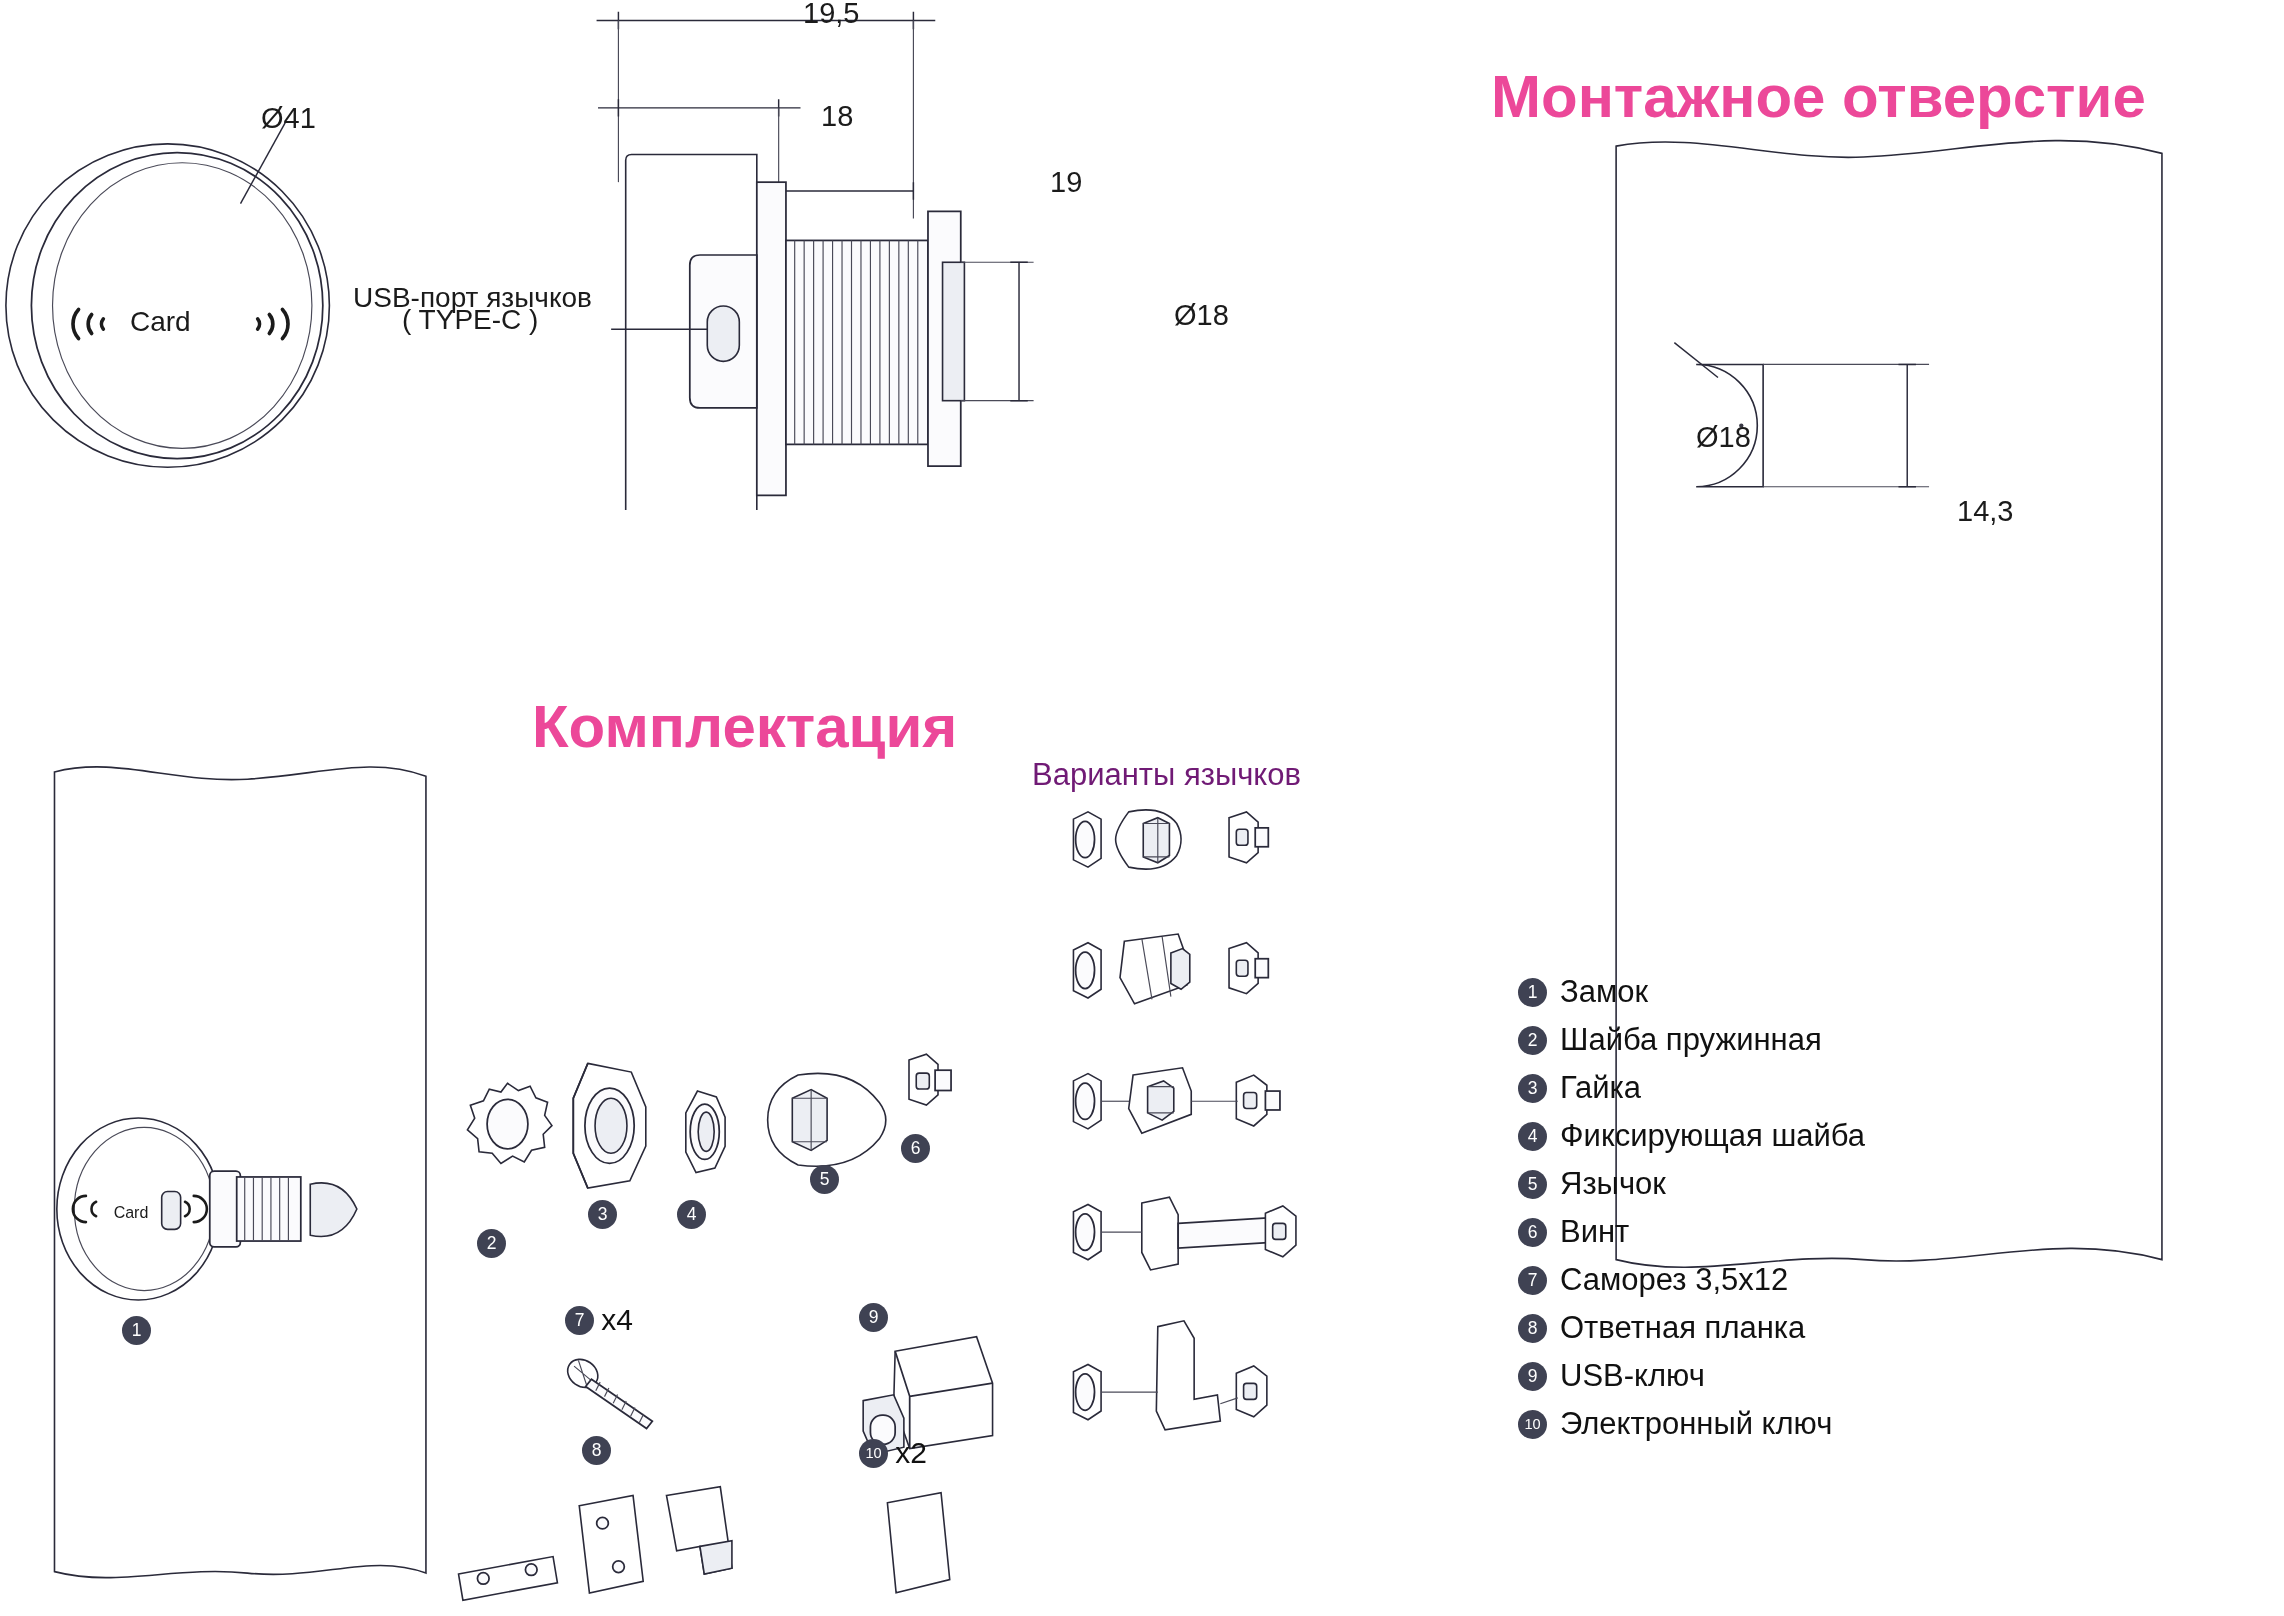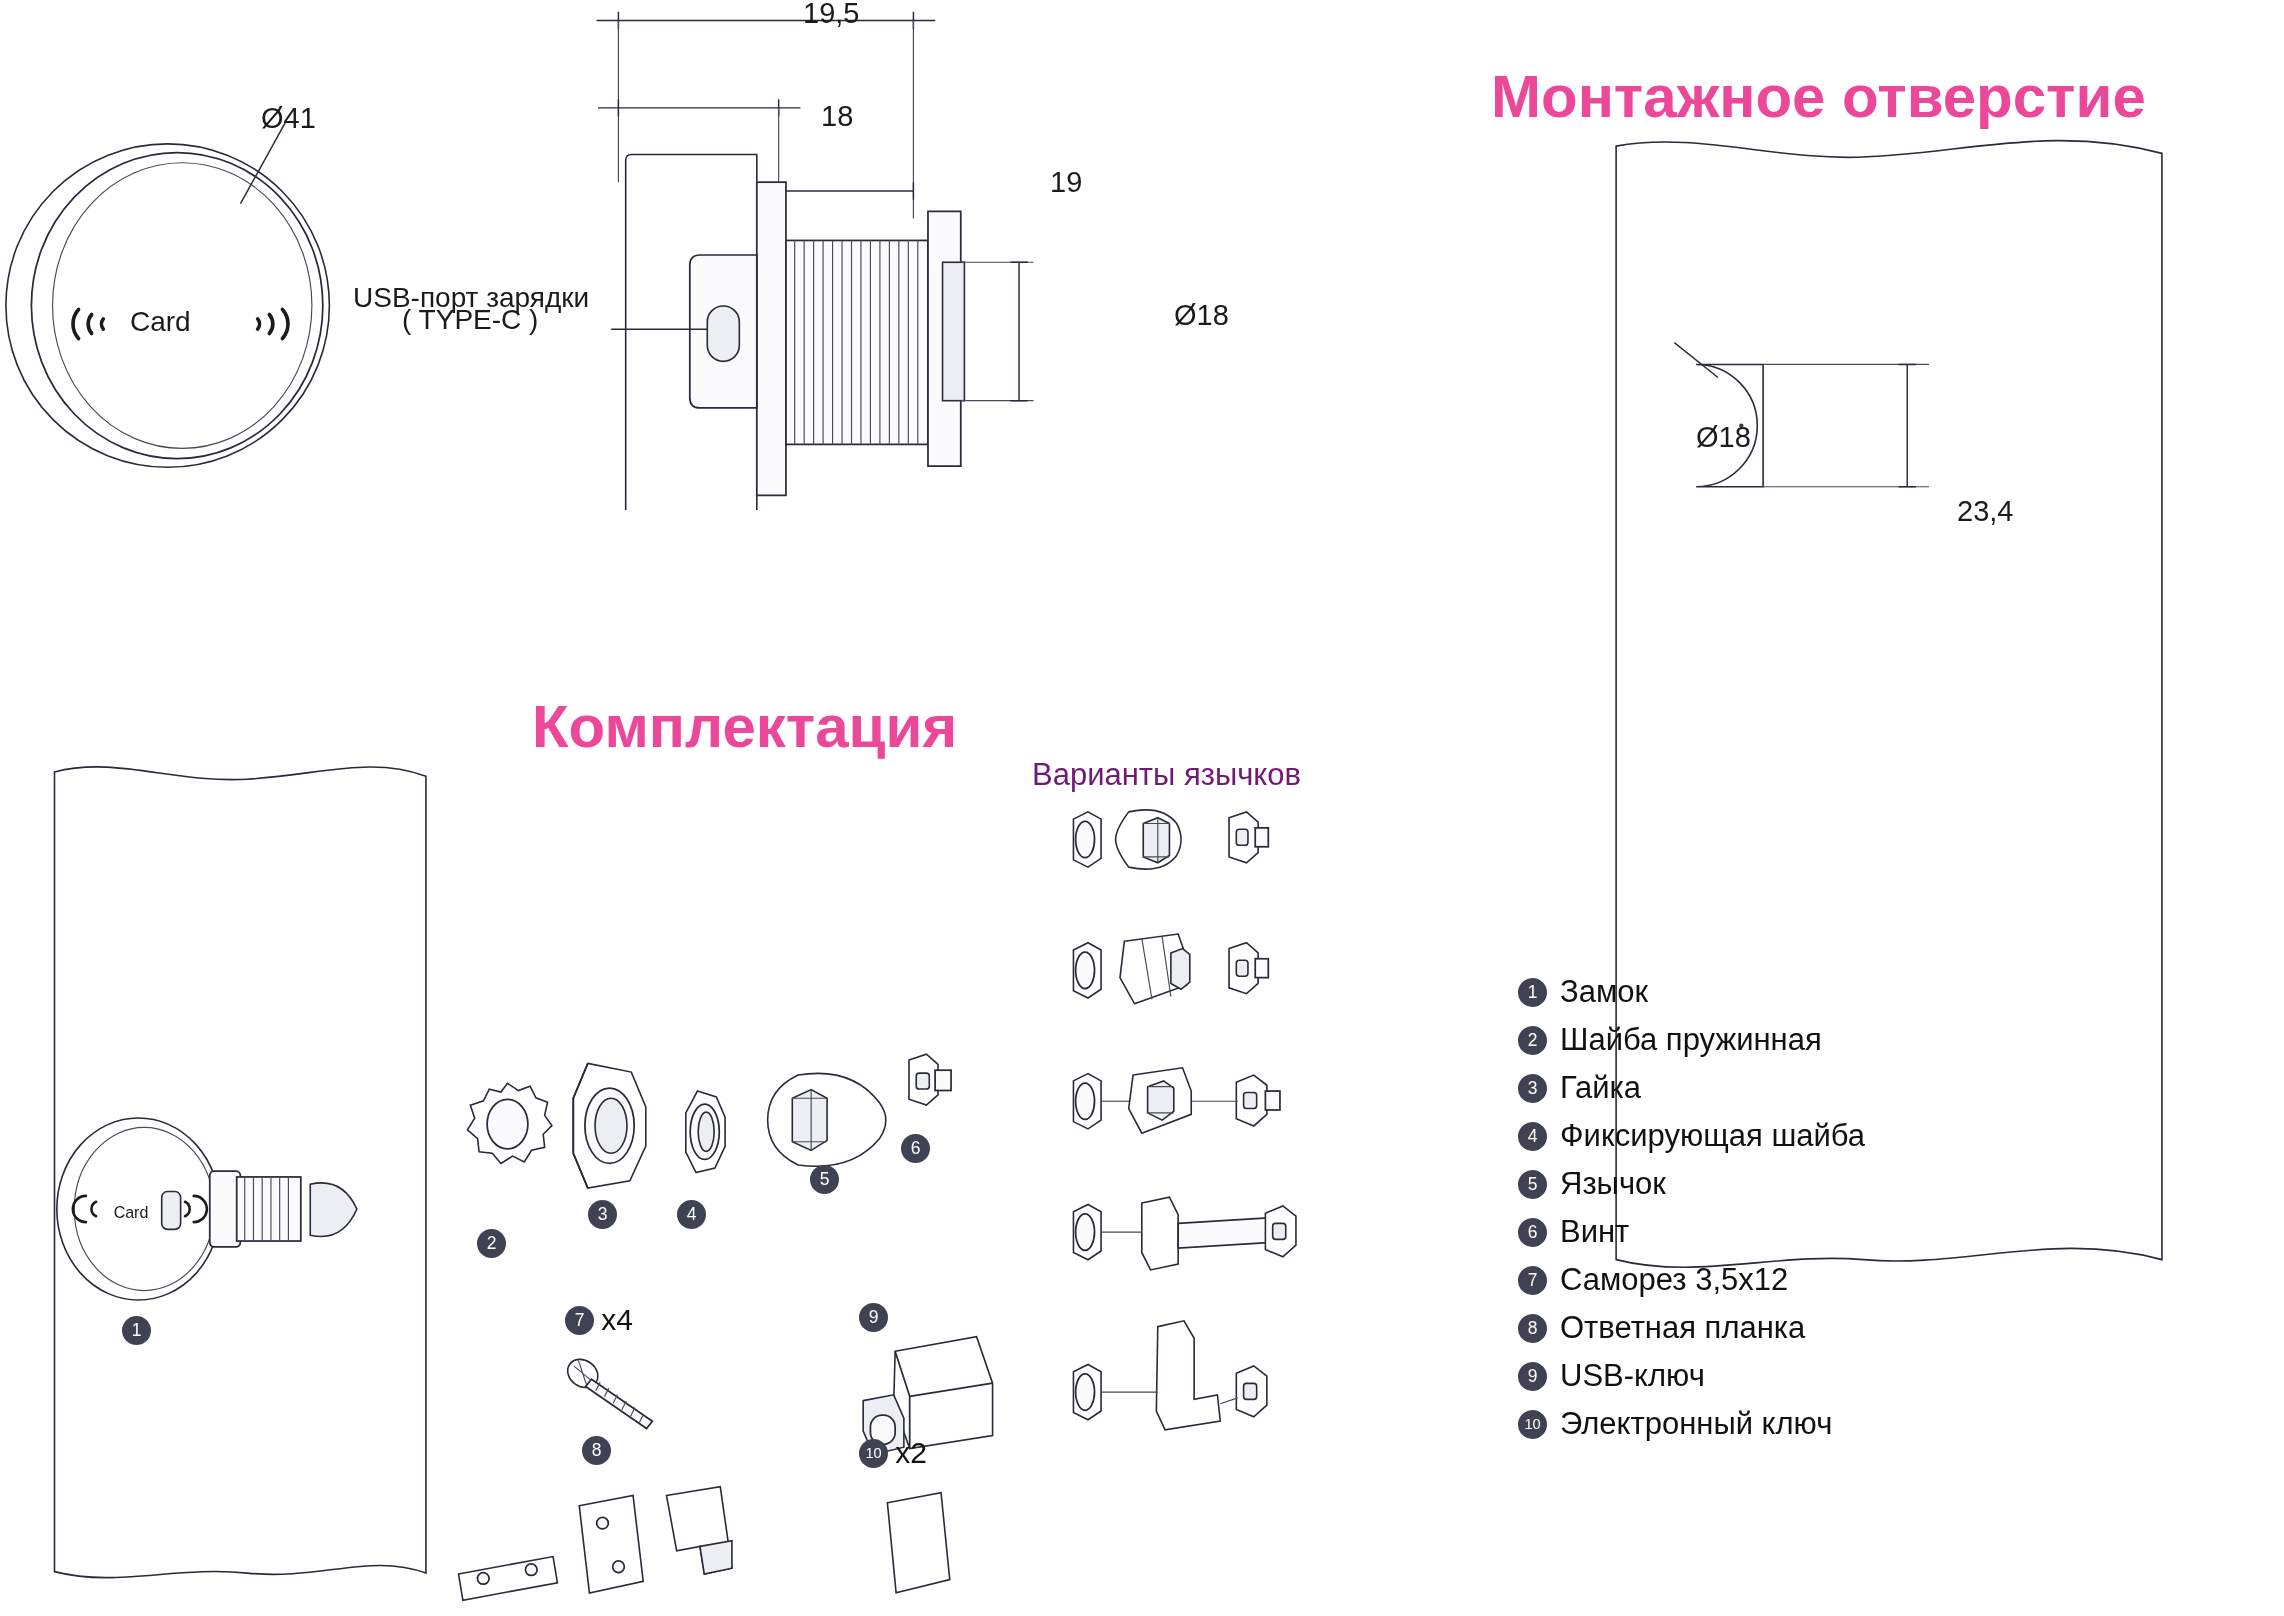--- a/index.html
+++ b/index.html
@@ -159,21 +159,21 @@
     <path class="ln-dim" d="M588 360 L612 360 M588 550 L612 550"></path>
 
     <line class="ln-dim" x1="40" y1="452" x2="172" y2="452"></line>
   </svg>
 </div>
 <div class="abs dim" style="left:803px; top:-2.9px;">19,5</div>
 <div class="abs dim" style="left:821px; top:100px;">18</div>
 <div class="abs dim" style="left:1050px; top:166px;">19</div>
 <div class="abs dim" style="left:1174px; top:299px;">Ø18</div>
 
-<div class="abs label" style="left:353px; top:282px;">USB-порт зарядки</div>
+<div class="abs label" style="left:353px; top:282px;">USB-порт язычков</div>
 <div class="abs label" style="left:402px; top:304px;">( TYPE-C )</div>
 
 <div class="abs heading" style="left:1491px; top:25px;">Монтажное отверстие</div>
 
 <div class="abs" style="left:1587px; top:124px; width:655px; height:1165px;">
   <svg width="655" height="1165" viewBox="0 0 900 1600">
 
     <path class="fill-white" d="M40 30
       C 150 10, 260 50, 380 45
       C 520 40, 640 0, 790 40
@@ -189,21 +189,21 @@
 
     <line class="ln-thin" x1="242" y1="330" x2="470" y2="330"></line>
     <line class="ln-thin" x1="242" y1="498" x2="470" y2="498"></line>
     <line class="ln-dim" x1="440" y1="330" x2="440" y2="498"></line>
     <path class="ln-dim" d="M428 330 L452 330 M428 498 L452 498"></path>
 
     <line class="ln-dim" x1="120" y1="300" x2="180" y2="348"></line>
   </svg>
 </div>
 <div class="abs dim" style="left:1696px; top:421px;">Ø18</div>
-<div class="abs dim" style="left:1957px; top:495px;">23,4</div>
+<div class="abs dim" style="left:1957px; top:495px;">14,3</div>
 
 <div class="abs heading" style="left:532px; top:655px;">Комплектация</div>
 
 <div class="abs" style="left:29px; top:750px; width:437px; height:845px;">
   <svg width="437" height="845" viewBox="0 0 600 1160">
     <path class="fill-white" d="M35 30
       C 120 8, 200 46, 300 40
       C 400 34, 470 8, 545 36
       L 545 1130
       C 470 1102, 400 1140, 300 1130

